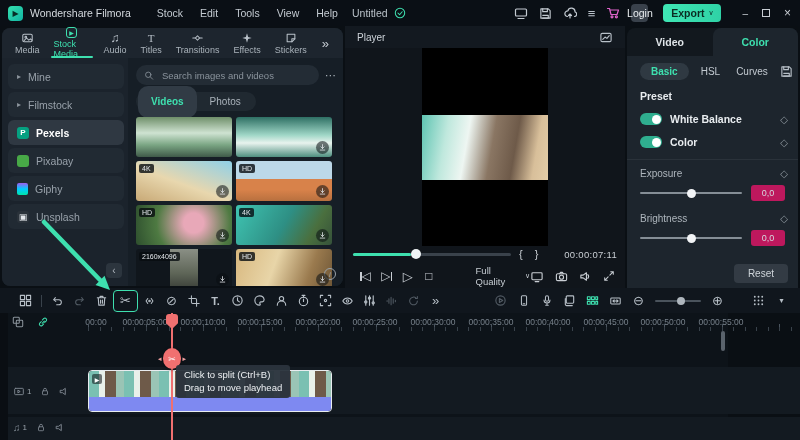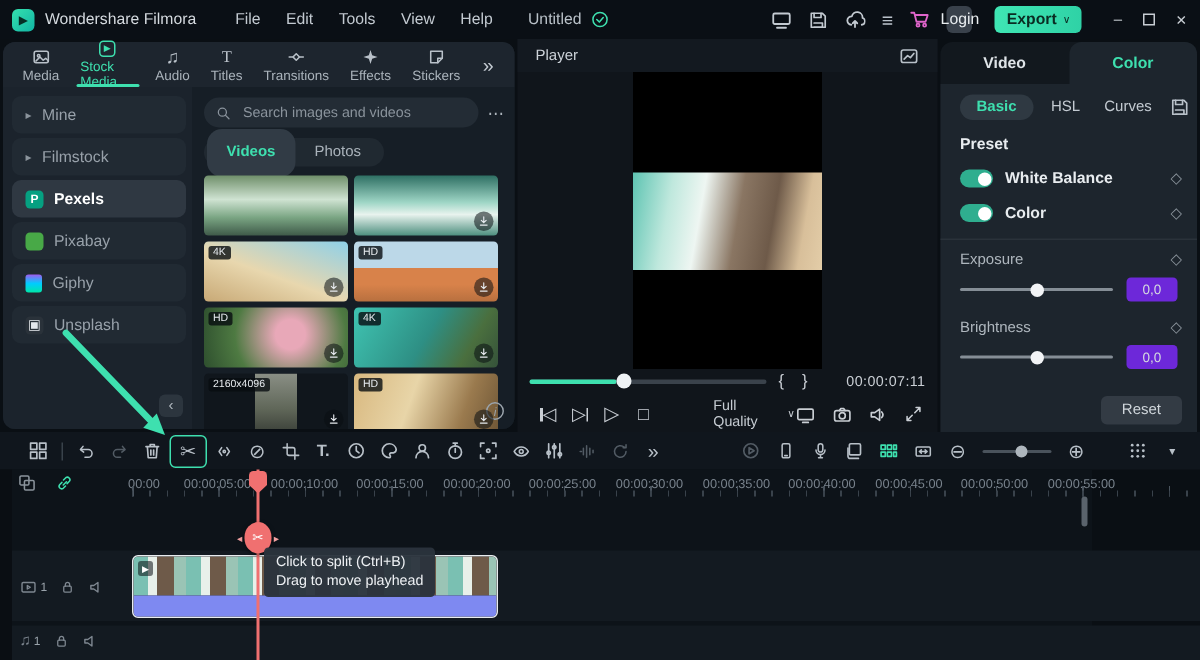--- a/index.html
+++ b/index.html
@@ -107,21 +107,21 @@
   .toggle{width:22px;height:12px;border-radius:6px;background:#2fae8f;position:relative;cursor:pointer;flex:none;}
   .toggle::after{content:"";position:absolute;right:1.5px;top:1.5px;width:9px;height:9px;border-radius:50%;background:#fff;}
   .tog-label{font-size:10.5px;font-weight:bold;color:#e8ecef;}
   .kf{margin-left:auto;color:#8b949c;font-size:10px;cursor:pointer;}
   .cp-div{height:1px;background:#2a323a;margin:11px -10px 0 -13px;}
   .sl-label-row{margin-top:8px;display:flex;align-items:center;}
   .sl-label{font-size:10px;color:#aeb6bd;}
   .sl-row{margin-top:6px;display:flex;align-items:center;gap:9px;}
   .sl-track{position:relative;width:102px;height:2px;background:#858e96;border-radius:1px;}
   .sl-knob{position:absolute;left:50%;top:-3.5px;width:9px;height:9px;border-radius:50%;background:#f2f4f6;margin-left:-4.5px;cursor:pointer;}
-  .val-box{width:34px;height:16px;background:#6d28d9;border-radius:3px;color:#d5dadf;font-size:9px;display:flex;align-items:center;justify-content:center;}
+  .val-box{width:34px;height:16px;background:#be185d;border-radius:3px;color:#d5dadf;font-size:9px;display:flex;align-items:center;justify-content:center;}
   .reset-row{position:absolute;right:10px;bottom:7px;}
   .reset-btn{padding:4px 14px;background:#333b44;border-radius:4px;font-size:10px;color:#cfd5da;cursor:pointer;}
 
   
   .toolbar{position:absolute;left:0;top:288px;width:800px;height:25px;background:#10161d;display:flex;align-items:center;}
   .tb-group{display:flex;align-items:center;gap:9px;padding-left:19px;}
   .tbi{width:13px;height:18px;display:flex;align-items:center;justify-content:center;color:#b8c0c8;cursor:pointer;flex:none;font-size:12px;}
   .tb-div{width:1px;height:12px;background:#39424b;}
   .split-box{width:25px;height:22px;border:1.6px solid #3ee0af;border-radius:4px;display:flex;align-items:center;justify-content:center;margin:0 -4px;}
   .tbr{margin-left:auto;display:flex;align-items:center;gap:10px;padding-right:12px;}
@@ -158,21 +158,21 @@
 </style>
 </head>
 <body>
 
 <div id="app">
 
   <header class="titlebar">
     <div class="logo">▶</div>
     <span class="appname">Wondershare Filmora</span>
     <nav class="menus">
-      <span>File</span>
+      <span>Stock</span>
       <span>Edit</span>
       <span>Tools</span>
       <span>View</span>
       <span>Help</span>
     </nav>
     <div class="tb-center">
       <span>Untitled</span>
       <svg class="ic" width="12" height="12" viewBox="0 0 14 14" style="color:#3ee0af">
           <circle cx="7" cy="7" r="5.5"></circle>
           <path d="M4.5 7l2 2 3-3.5"></path>

